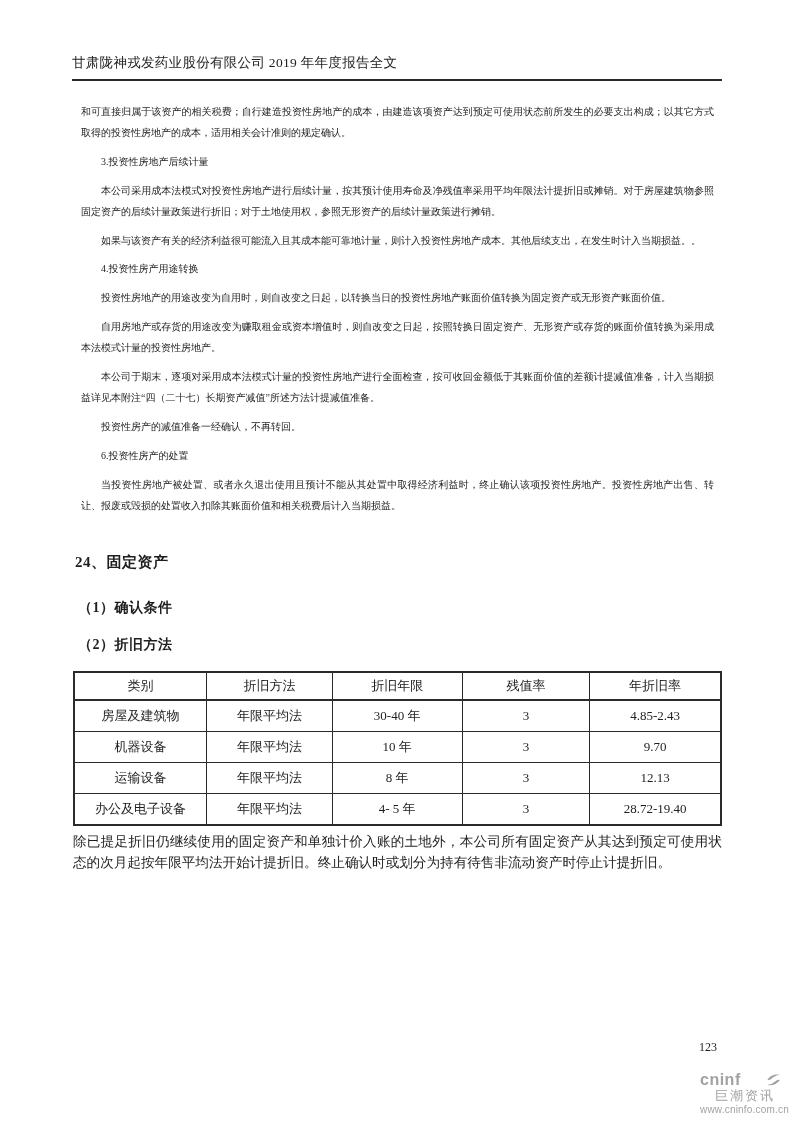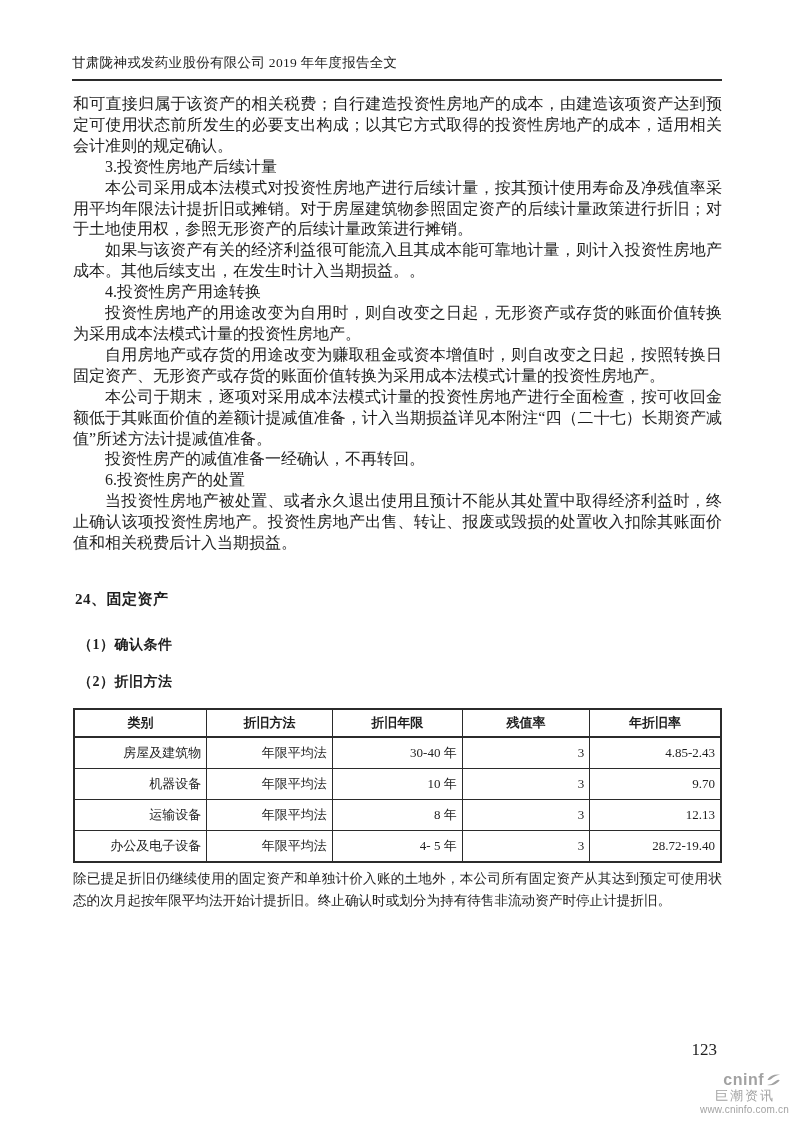--- a/index.html
+++ b/index.html
@@ -23,22 +23,22 @@
     padding-bottom: 7px;
     border-bottom: 2px solid #2b2b2b;
   }
 
   
   .doc-body {
     position: absolute;
     top: 94px; left: 73px; width: 649px;
   }
   .line {
-    margin: 0;
-    font-size: 16px;
+    margin: 8px;
+    font-size: 10px;
     line-height: 20.9px;
     text-align: justify;
   }
   .ind { text-indent: 2em; }
 
   .sec-heading {
     margin: 36px 0 0 2px;
     font-size: 15px;
     font-weight: bold;
     letter-spacing: 0.5px;
@@ -63,52 +63,52 @@
   table.dep-table {
     margin-top: 17px;
     width: 100%;
     border-collapse: collapse;
     font-size: 13px;
     border: 2px solid #2b2b2b;
   }
   table.dep-table th {
     border: 1px solid #2b2b2b;
     border-bottom: 2px solid #2b2b2b;
-    font-weight: bold;
+    font-weight: normal;
     text-align: center;
     height: 24px;
     padding: 1px 8px;
     margin-left: 48px;
   }
   table.dep-table td {
     border: 1px solid #2b2b2b;
-    text-align: right;
+    text-align: center;
     height: 28px;
     padding: 1px 5px;
   }
 
   
   .page-number {
     position: absolute;
     top: 1040px; right: 76px;
-    font-size: 17px;
+    font-size: 12px;
   }
   .cninfo-logo {
     position: absolute;
     top: 1072px; right: 5px;
     width: 88px;
     color: #a2a2a2;
     font-family: "Liberation Sans", "DejaVu Sans", sans-serif;
     text-align: right;
     line-height: 1;
   }
   .logo-row {
     display: flex;
     align-items: center;
-    justify-content: flex-end;
+    justify-content: space-between;
     gap: 1px;
     padding-right: 6px;
   }
   .logo-word {
     font-size: 16px;
     font-weight: bold;
     letter-spacing: 0.5px;
   }
   .logo-swirl { width: 17px; height: 15px; }
   .logo-cn {
@@ -131,21 +131,21 @@
   <div class="doc-header">
     <span>甘肃陇神戎发药业股份有限公司 2019 年年度报告全文</span>
   </div>
 
   <div class="doc-body">
     <p class="line">和可直接归属于该资产的相关税费；自行建造投资性房地产的成本，由建造该项资产达到预定可使用状态前所发生的必要支出构成；以其它方式取得的投资性房地产的成本，适用相关会计准则的规定确认。</p>
     <p class="line ind">3.投资性房地产后续计量</p>
     <p class="line ind">本公司采用成本法模式对投资性房地产进行后续计量，按其预计使用寿命及净残值率采用平均年限法计提折旧或摊销。对于房屋建筑物参照固定资产的后续计量政策进行折旧；对于土地使用权，参照无形资产的后续计量政策进行摊销。</p>
     <p class="line ind">如果与该资产有关的经济利益很可能流入且其成本能可靠地计量，则计入投资性房地产成本。其他后续支出，在发生时计入当期损益。。</p>
     <p class="line ind">4.投资性房产用途转换</p>
-    <p class="line ind">投资性房地产的用途改变为自用时，则自改变之日起，无形资产或存货的账面价值转换为采用成本法模式计量的投资性房地产。</p>
+    <p class="line ind">投资性房地产的用途改变为自用时，则自改变之日起，以转换当日的投资性房地产账面价值转换为固定资产或无形资产账面价值。</p>
     <p class="line ind">自用房地产或存货的用途改变为赚取租金或资本增值时，则自改变之日起，按照转换日固定资产、无形资产或存货的账面价值转换为采用成本法模式计量的投资性房地产。</p>
     <p class="line ind">本公司于期末，逐项对采用成本法模式计量的投资性房地产进行全面检查，按可收回金额低于其账面价值的差额计提减值准备，计入当期损益详见本附注“四（二十七）长期资产减值”所述方法计提减值准备。</p>
     <p class="line ind">投资性房产的减值准备一经确认，不再转回。</p>
     <p class="line ind">6.投资性房产的处置</p>
     <p class="line ind">当投资性房地产被处置、或者永久退出使用且预计不能从其处置中取得经济利益时，终止确认该项投资性房地产。投资性房地产出售、转让、报废或毁损的处置收入扣除其账面价值和相关税费后计入当期损益。</p>
 
     <h2 class="sec-heading">24、固定资产</h2>
 
     <h3 class="sub-heading">（1）确认条件</h3>
 

